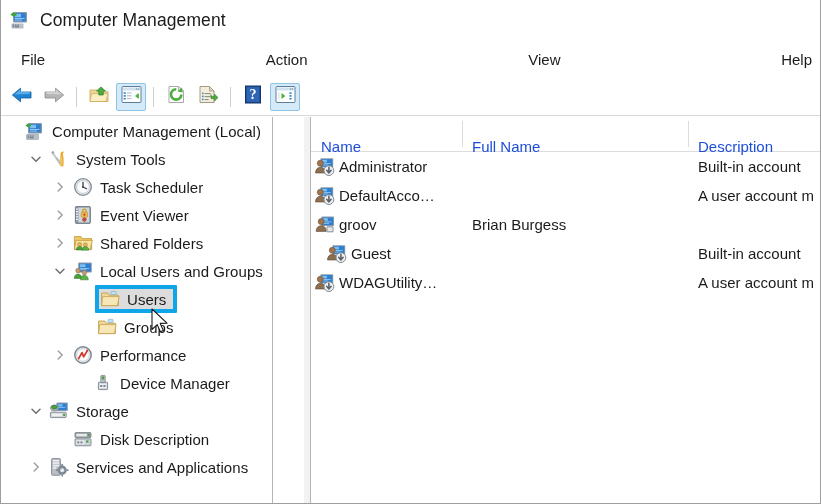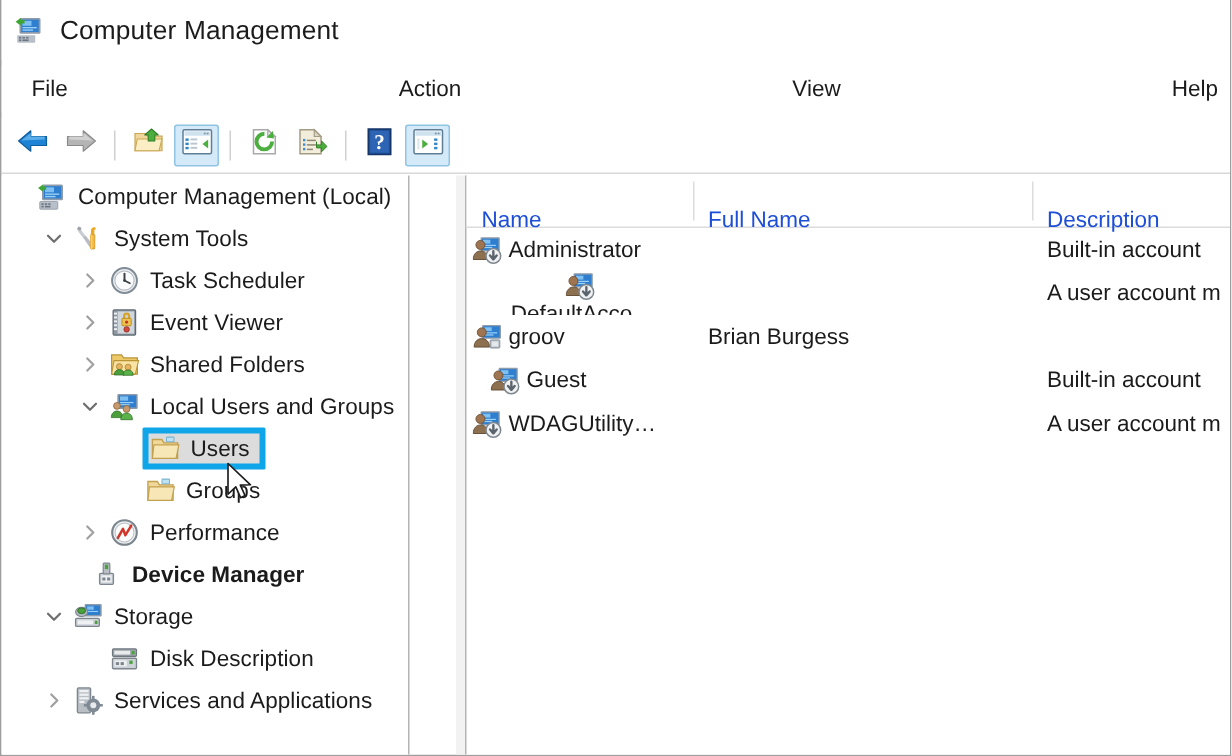--- a/index.html
+++ b/index.html
@@ -561,21 +561,21 @@
                 <svg width="20" height="20" viewBox="0 0 20 20">
                   <circle cx="10" cy="10" r="8.2" fill="#eceef0" stroke="#7b858e" stroke-width="1.4"></circle>
                   <circle cx="10" cy="10" r="6.3" fill="#fbfcfc" stroke="#bcc3c9" stroke-width="0.7"></circle>
                   <path d="M5.6 13.6 L9 7.6 L10.6 11.8 L14.4 5.6" fill="none" stroke="#d0372a" stroke-width="1.7" stroke-linejoin="round" stroke-linecap="round"></path>
                   <path d="M13.2 5.1 L15.2 4.6 L14.8 6.8 Z" fill="#d0372a"></path>
                 </svg>
               </span>
               <span class="tree-lbl">Performance</span>
             </span>
           </div>
-          <div class="tree-row" style="padding-left: 36px; font-weight: bold;">
+          <div class="tree-row" style="padding-left: 68px;">
             <span class="tree-chev"></span>
             <span class="tree-sel-wrap">
               <span class="tree-ico">
                 <svg width="20" height="20" viewBox="0 0 20 20">
                   <rect x="5.4" y="9.2" width="9.2" height="7.4" rx="0.7" fill="#cdd2d7" stroke="#7d868e" stroke-width="0.9"></rect>
                   <rect x="6.6" y="10.6" width="6.8" height="4.6" fill="#eef0f2"></rect>
                   <rect x="7.2" y="12" width="2.1" height="2" fill="#7d868e"></rect>
                   <rect x="10.4" y="12" width="2.1" height="2" fill="#7d868e"></rect>
                   <rect x="7.8" y="2.4" width="4.4" height="7.2" rx="0.6" fill="#b8bec4" stroke="#7d868e" stroke-width="0.8"></rect>
                   <rect x="8.9" y="3.4" width="2.2" height="3" fill="#4aa23c"></rect>
@@ -678,21 +678,21 @@
                   <path d="M0.5 16 c0 -3.6 2.2 -5.7 4.9 -5.7 s4.9 2.1 4.9 5.7 Z" fill="#8d7050" stroke="#5e4630" stroke-width="0.6"></path>
                   <circle cx="13.9" cy="13.6" r="4.9" fill="#f0f1f2" stroke="#7e878f" stroke-width="1"></circle>
                   <path d="M13.9 10.4 L13.9 14.6 M11.7 13.3 L13.9 15.9 L16.1 13.3" fill="none" stroke="#5b646c" stroke-width="1.6" stroke-linecap="round" stroke-linejoin="round"></path>
                 </svg></span>
               <span>Administrator</span>
             </div>
             <div class="cell" style="left: 161px; width: 216px;"></div>
             <div class="cell" style="left: 387px; width: 190px;">Built-in account</div>
           </div>
           <div class="list-row">
-            <div class="cell cell-name" style="left: 0px; width: 151px; flex-direction: column;">
+            <div class="cell cell-name" style="left: 0px; width: 151px;">
               <span class="user-ico"><svg width="20" height="20" viewBox="0 0 20 20">
                   <rect x="5.4" y="1.2" width="12.8" height="9.4" rx="0.7" fill="#8d9bab"></rect>
                   <rect x="6.3" y="2.1" width="11" height="7.6" fill="#2f7fd0"></rect>
                   <rect x="7" y="2.8" width="4.9" height="2.6" fill="#7fc0f2"></rect>
                   <rect x="7" y="6.2" width="8.6" height="0.8" fill="#9ad2f7"></rect>
                   <rect x="7" y="7.6" width="6.1" height="0.8" fill="#9ad2f7"></rect>
                   <circle cx="5.3" cy="6.3" r="3" fill="#9e7550" stroke="#6e4f33" stroke-width="0.6"></circle>
                   <path d="M0.5 16 c0 -3.6 2.2 -5.7 4.9 -5.7 s4.9 2.1 4.9 5.7 Z" fill="#8d7050" stroke="#5e4630" stroke-width="0.6"></path>
                   <circle cx="13.9" cy="13.6" r="4.9" fill="#f0f1f2" stroke="#7e878f" stroke-width="1"></circle>
                   <path d="M13.9 10.4 L13.9 14.6 M11.7 13.3 L13.9 15.9 L16.1 13.3" fill="none" stroke="#5b646c" stroke-width="1.6" stroke-linecap="round" stroke-linejoin="round"></path>

